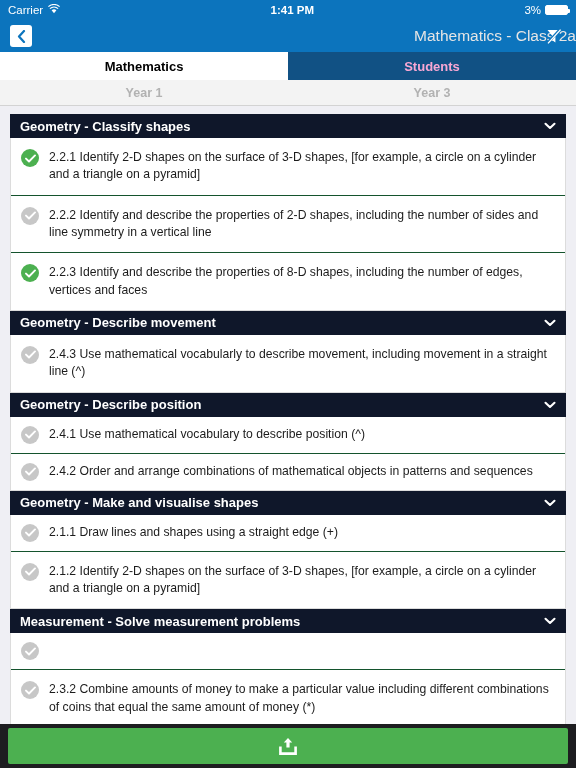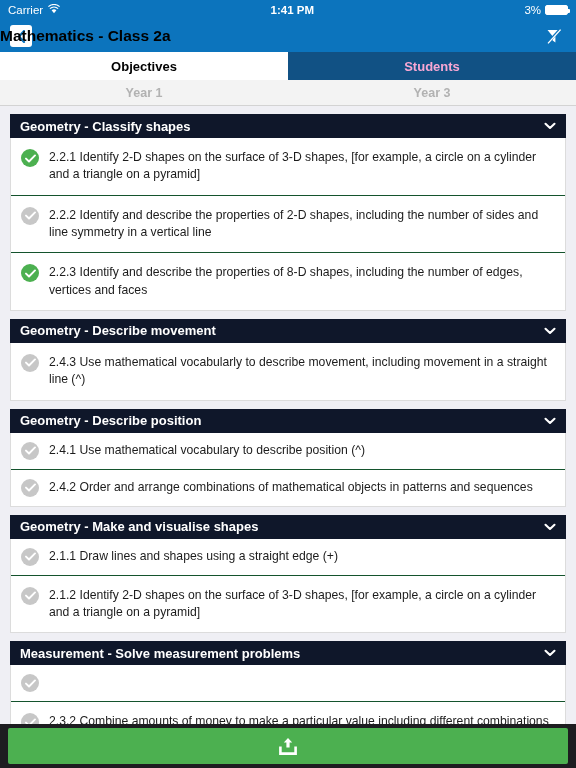--- a/index.html
+++ b/index.html
@@ -35,22 +35,22 @@
   .navbar {
     height: 32px; background: #0c74bd; display: flex; align-items: center;
     padding: 0 10px; flex: 0 0 32px; position: relative;
   }
   .back-btn {
     width: 22px; height: 22px; background: #ffffff; border-radius: 3px;
     display: flex; align-items: center; justify-content: center;
     color: #0c74bd; cursor: pointer;
   }
   .nav-title {
-    position: absolute; left: 0; right: 0; text-align: left;
-    color: #000000; font-size: 15.5px; font-weight: bold;
+    position: absolute; left: 0; right: 0; text-align: right;
+    color: #e5e5e5; font-size: 15.5px; font-weight: normal;
     pointer-events: none;
   }
   .filter-btn {
     margin-left: auto; width: 24px; height: 24px;
     display: flex; align-items: center; justify-content: center; cursor: pointer;
     position: relative; z-index: 2;
   }
 
   
   .tabbar { height: 28px; display: flex; flex: 0 0 28px; }
@@ -71,21 +71,21 @@
     font-size: 12.5px; cursor: pointer;
   }
   .year.selected { color: #222222; font-weight: bold; }
   .year.dim { color: #b2b2b2; font-weight: bold; }
 
   
   .content {
     flex: 1 1 auto; overflow: hidden; background: #efeff4;
     padding: 0 10px; position: relative;
   }
-  .group { margin-top: 8px; }
+  .group { margin-top: 0; }
   .group:first-child { margin-top: 8px; }
   .group-header {
     background: #0f172a; color: #ffffff; height: 24px;
     display: flex; align-items: center; padding: 0 10px;
     font-size: 13px; font-weight: bold; cursor: pointer;
   }
   .group-header .chev { margin-left: auto; font-size: 11px; }
   .group-body { background: #ffffff; border: 1px solid #dcdcdc; border-top: none; }
   .obj-row {
     display: flex; align-items: flex-start; gap: 10px;
@@ -153,21 +153,21 @@
       <svg width="20" height="20" viewBox="0 0 20 20">
         <path d="M3.5 4 H16.5 L11.4 10.2 V16.5 L8.6 14.6 V10.2 Z" fill="#ffffff"></path>
         <line x1="4" y1="16.6" x2="16" y2="3.4" stroke="#0c74bd" stroke-width="2.6"></line>
         <line x1="4" y1="17.4" x2="16.6" y2="3.6" stroke="#ffffff" stroke-width="1.4"></line>
       </svg>
     </div>
   </div>
 
   <div class="tabbar">
     <div class="tab active">
-      <span>Objectives</span>
+      <span>Mathematics</span>
     </div>
     <div class="tab inactive">
       <span>Students</span>
     </div>
   </div>
 
   <div class="yearbar">
     <div class="year dim">
       <span>Year 1</span>
     </div>

